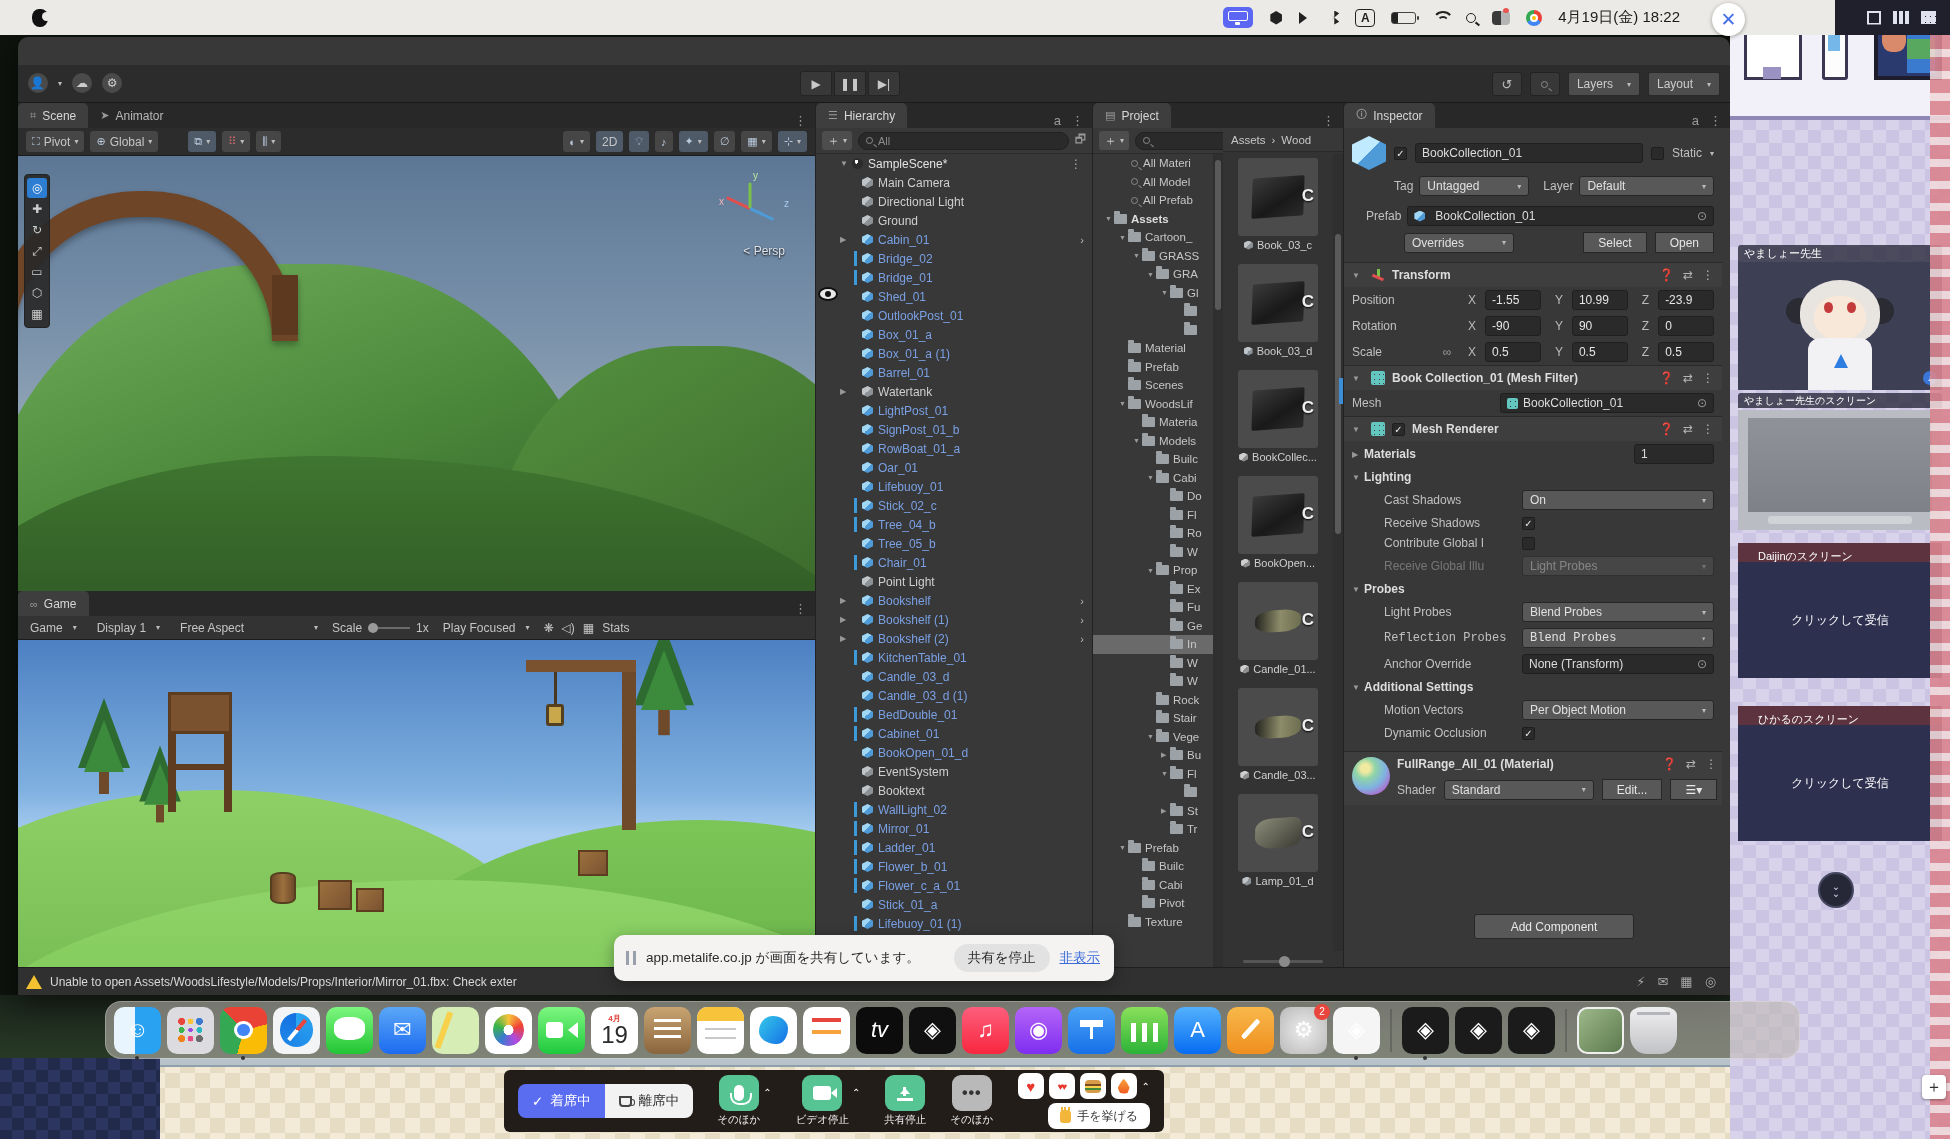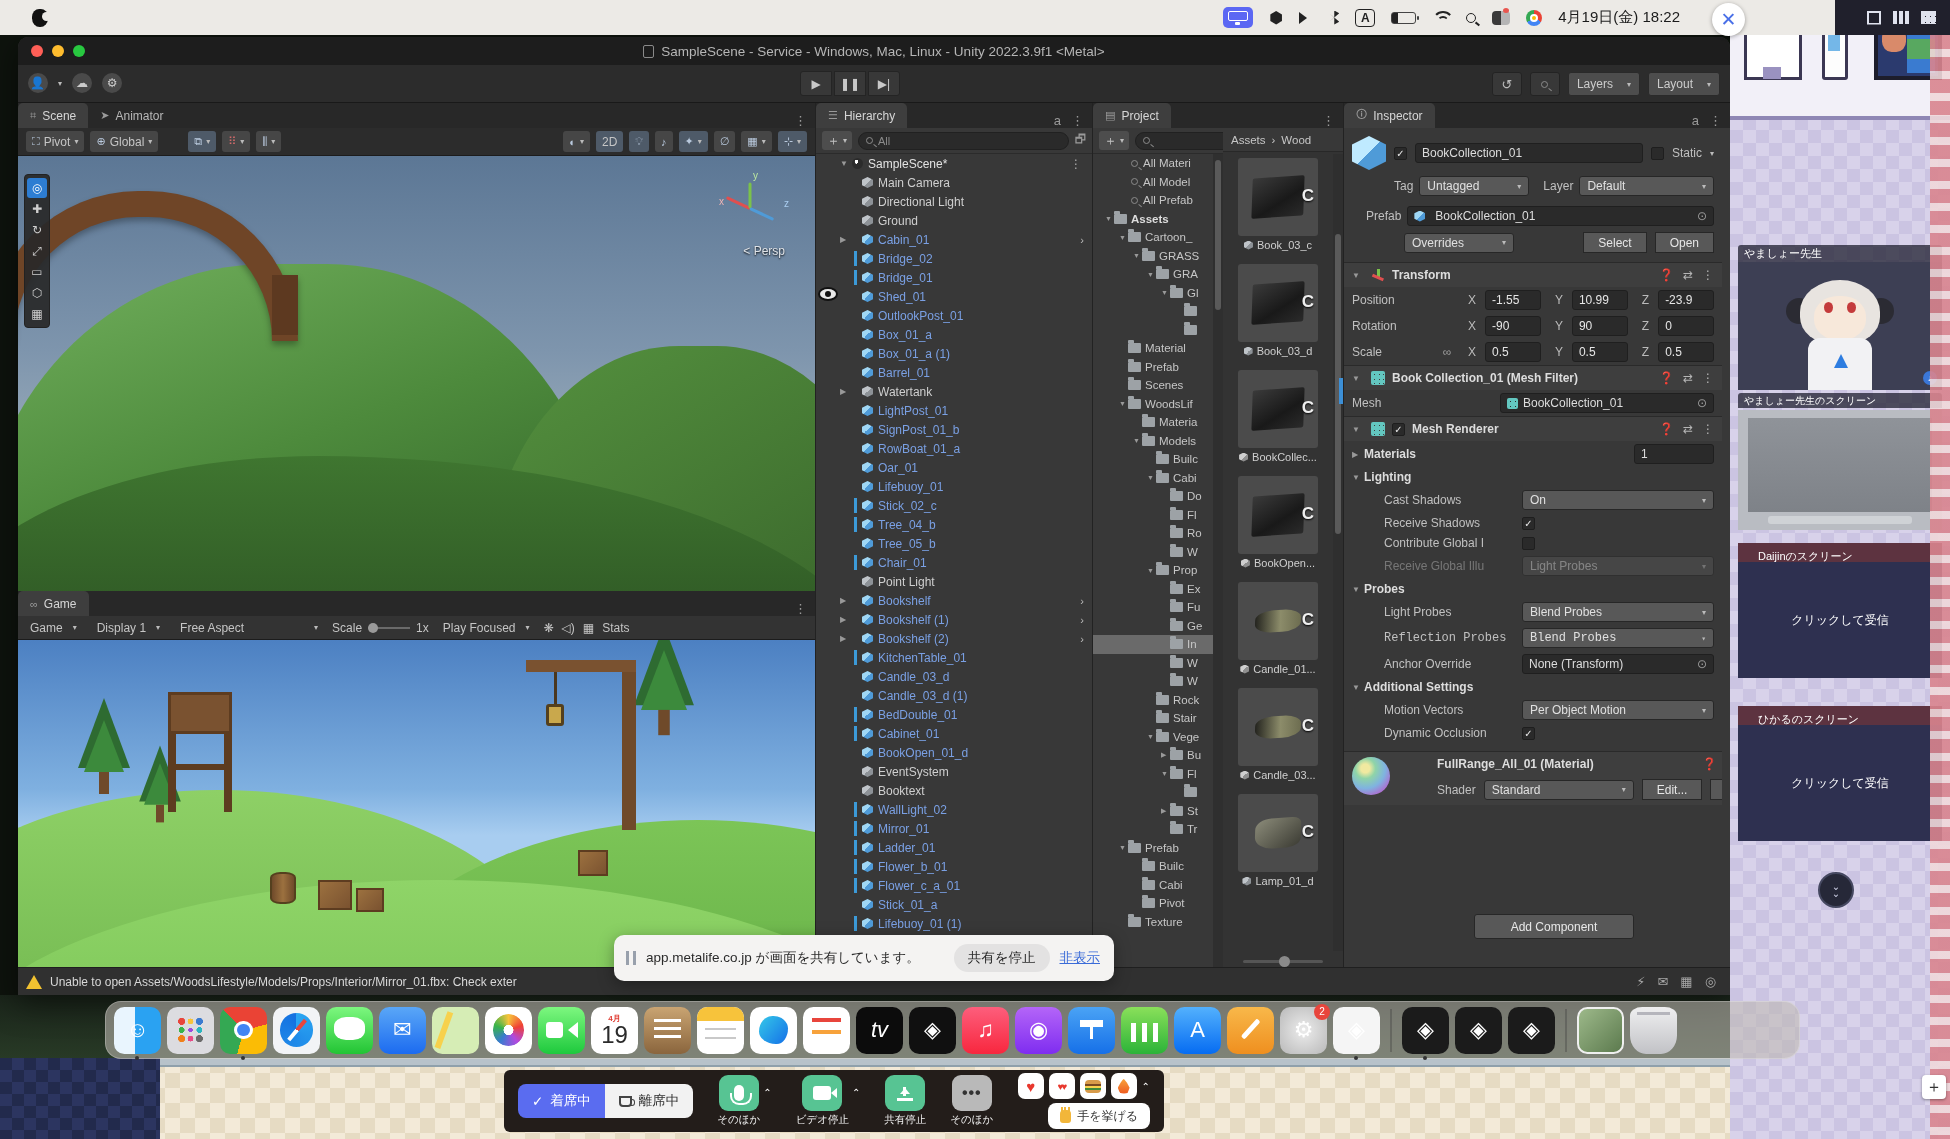--- a/index.html
+++ b/index.html
@@ -403,26 +403,20 @@
   <span class="ct ct-grid"></span>
 </div>
 <div id="sidebar-close">✕</div>
 
 <div id="wallpaper-gap"></div>
 <div id="bottom-map">
   <div id="bm-navy"></div>
 </div>
 
 <div id="unity">
-  <div id="titlebar">
-    <span class="tl r"></span>
-    <span class="tl y"></span>
-    <span class="tl g"></span>
-    <div id="title"><span class="doc"></span><span>SampleScene - Service - Windows, Mac, Linux - Unity 2022.3.9f1 &lt;Metal&gt;</span></div>
-  </div>
   <div id="unitoolbar">
     <div class="acct">
       <span class="circ-ic">👤</span>
         <span class="car">▾</span>
       <span class="circ-ic">☁</span>
       <span class="circ-ic">⚙</span>
     </div>
     <div class="play-group">
       <span class="pg-btn">▶</span>
       <span class="pg-btn">❚❚</span>
@@ -1472,21 +1466,21 @@
             <span class="car">▾</span>
           </span>
         </div>
       <div class="irow" style="padding-left:40px;">
           <span class="ilabel" style="width:138px;">Dynamic Occlusion</span>
           <span class="chk">✓</span>
         </div>
 
       <div class="ihead" style="margin-top:8px;align-items:flex-start;">
         <span class="matball"></span>
-        <div style="flex:1;margin-left:40px;">
+        <div style="flex:1;">
           <div style="display:flex;align-items:center;">
               <span>FullRange_All_01 (Material)</span>
             <span class="hicons">
                 <span>❓</span>
                 <span>⇄</span>
                 <span>⋮</span>
               </span>
             </div>
           <div style="display:flex;align-items:center;gap:8px;margin-top:8px;font-weight:normal;">
             <span class="ilabel">Shader</span>

